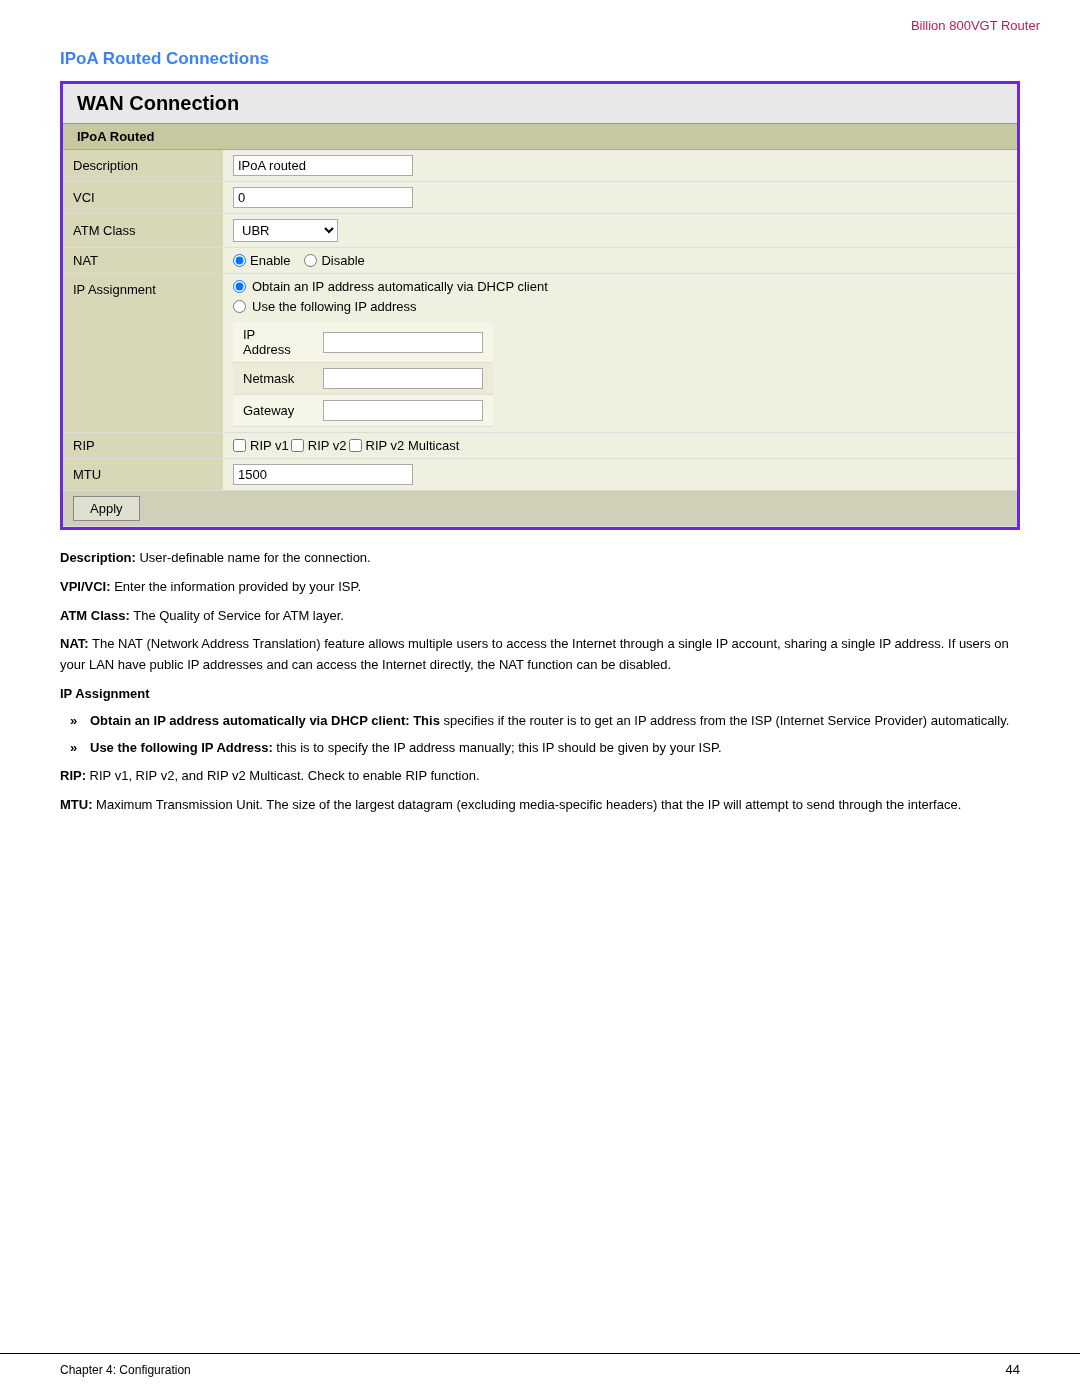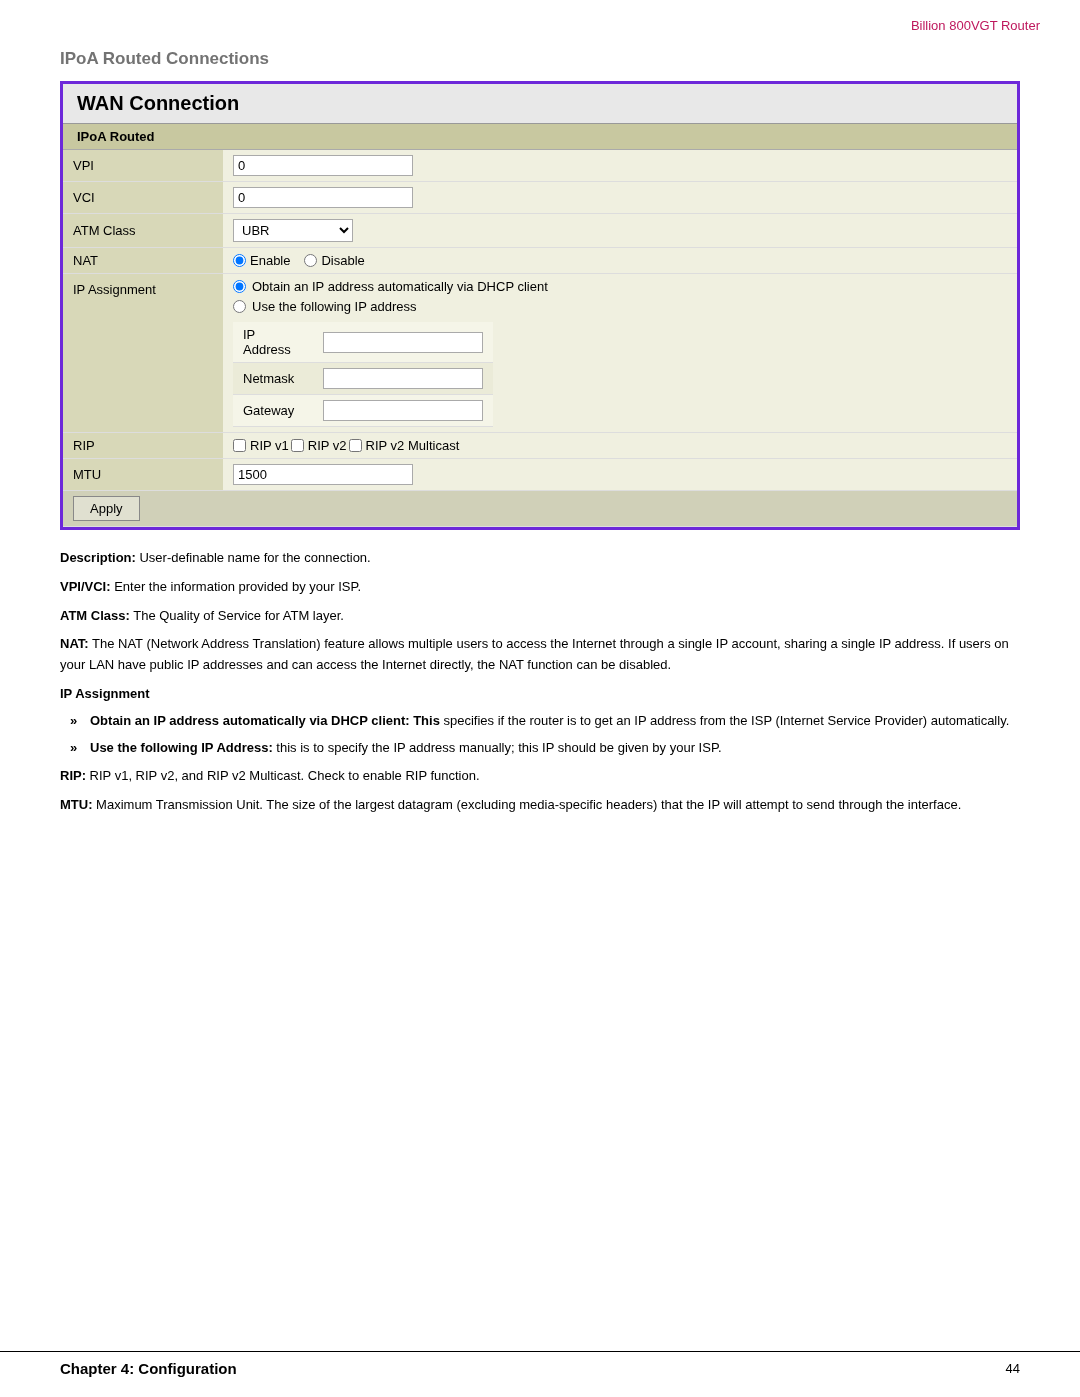--- a/index.html
+++ b/index.html
@@ -18,21 +18,21 @@
       padding: 18px 40px 6px 40px;
       font-size: 13px;
       color: #be185d;
     }
 
     .page-content {
       padding: 10px 60px 60px 60px;
     }
 
     .section-title {
-      color: #737373;
+      color: #3b82f6;
       font-size: 17px;
       font-weight: bold;
       margin-bottom: 12px;
     }
 
     .wan-connection-box {
       border: 3px solid #6d28d9;
       width: 100%;
     }
 
@@ -92,21 +92,21 @@
       border: 1px solid #aaa;
       font-size: 13px;
       background: #fff;
     }
 
     select {
       padding: 2px 4px;
       border: 1px solid #aaa;
       font-size: 13px;
       background: #fff;
-      width: 120px;
+      width: 105px;
     }
 
     .radio-group {
       display: flex;
       align-items: center;
       gap: 14px;
     }
 
     .radio-group label {
       display: flex;
@@ -181,22 +181,22 @@
       right: 0;
       padding: 0 60px;
       display: flex;
       justify-content: space-between;
       align-items: center;
       border-top: 1px solid #000;
       padding-top: 8px;
     }
 
     .footer-left {
-      font-weight: bold;
-      font-size: 15px;
+      font-weight: normal;
+      font-size: 12px;
     }
 
     .footer-right {
       font-size: 13px;
     }
 
     .ip-block {
       display: flex;
       flex-direction: column;
       gap: 2px;
@@ -238,24 +238,24 @@
   <div class="section-title">IPoA Routed Connections</div>
 
   <div class="wan-connection-box">
     <div class="wan-connection-header">
       <h2>WAN Connection</h2>
     </div>
     <div class="section-header-row">IPoA Routed</div>
 
     <table class="form-table">
       <tbody>
-      <tr>
-        <td class="label-cell">VPI</td>
-        <td class="value-cell">
-          <input type="text" value="0" style="">
+          <tr>
+        <td class="label-cell">Description</td>
+        <td class="value-cell">
+          <input type="text" value="IPoA routed" style="">
         </td>
       </tr>
       <tr>
         <td class="label-cell">VCI</td>
         <td class="value-cell">
           <input type="text" value="0" style="">
         </td>
       </tr>
       <tr>
         <td class="label-cell">ATM Class</td>

